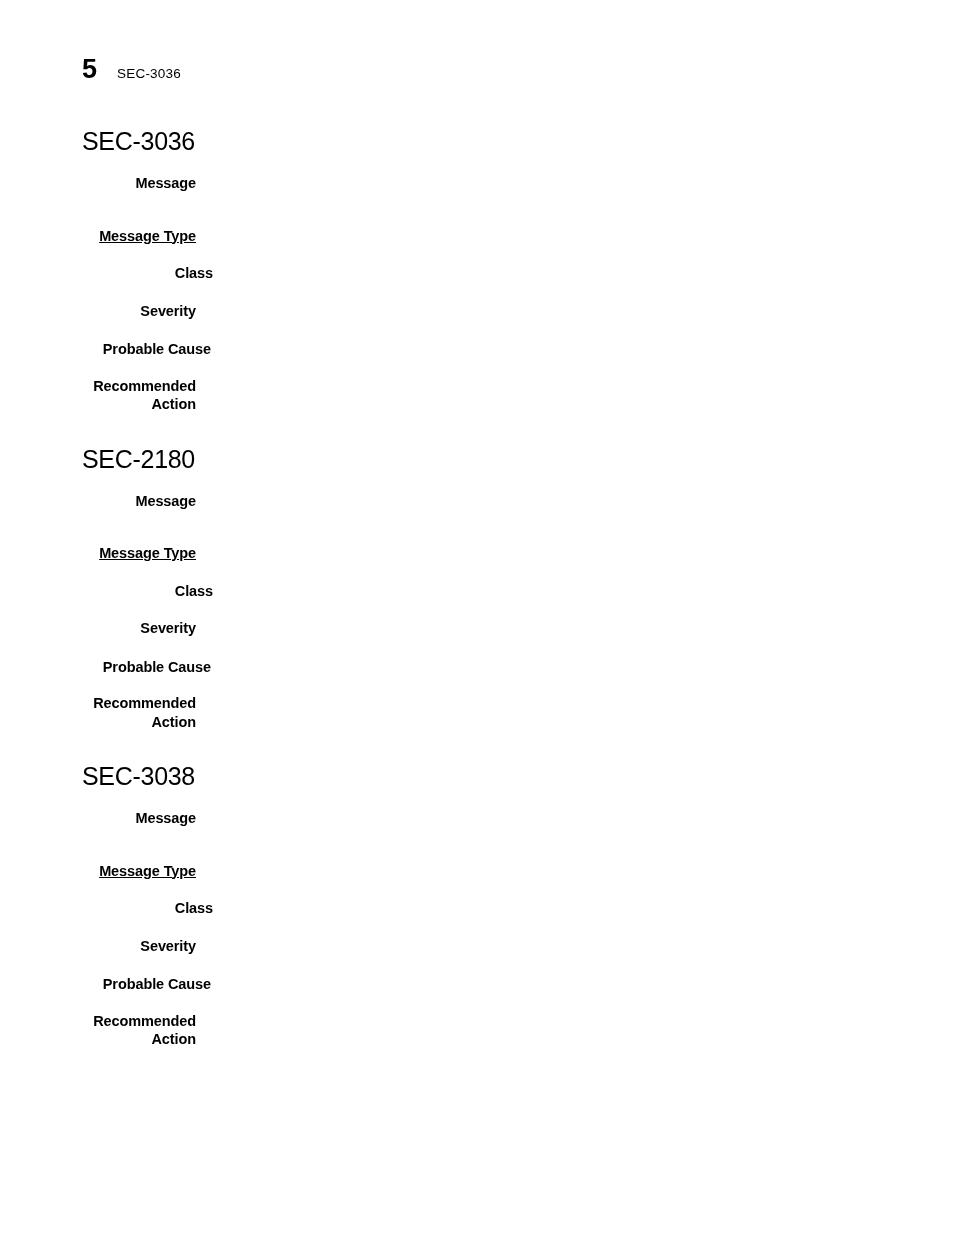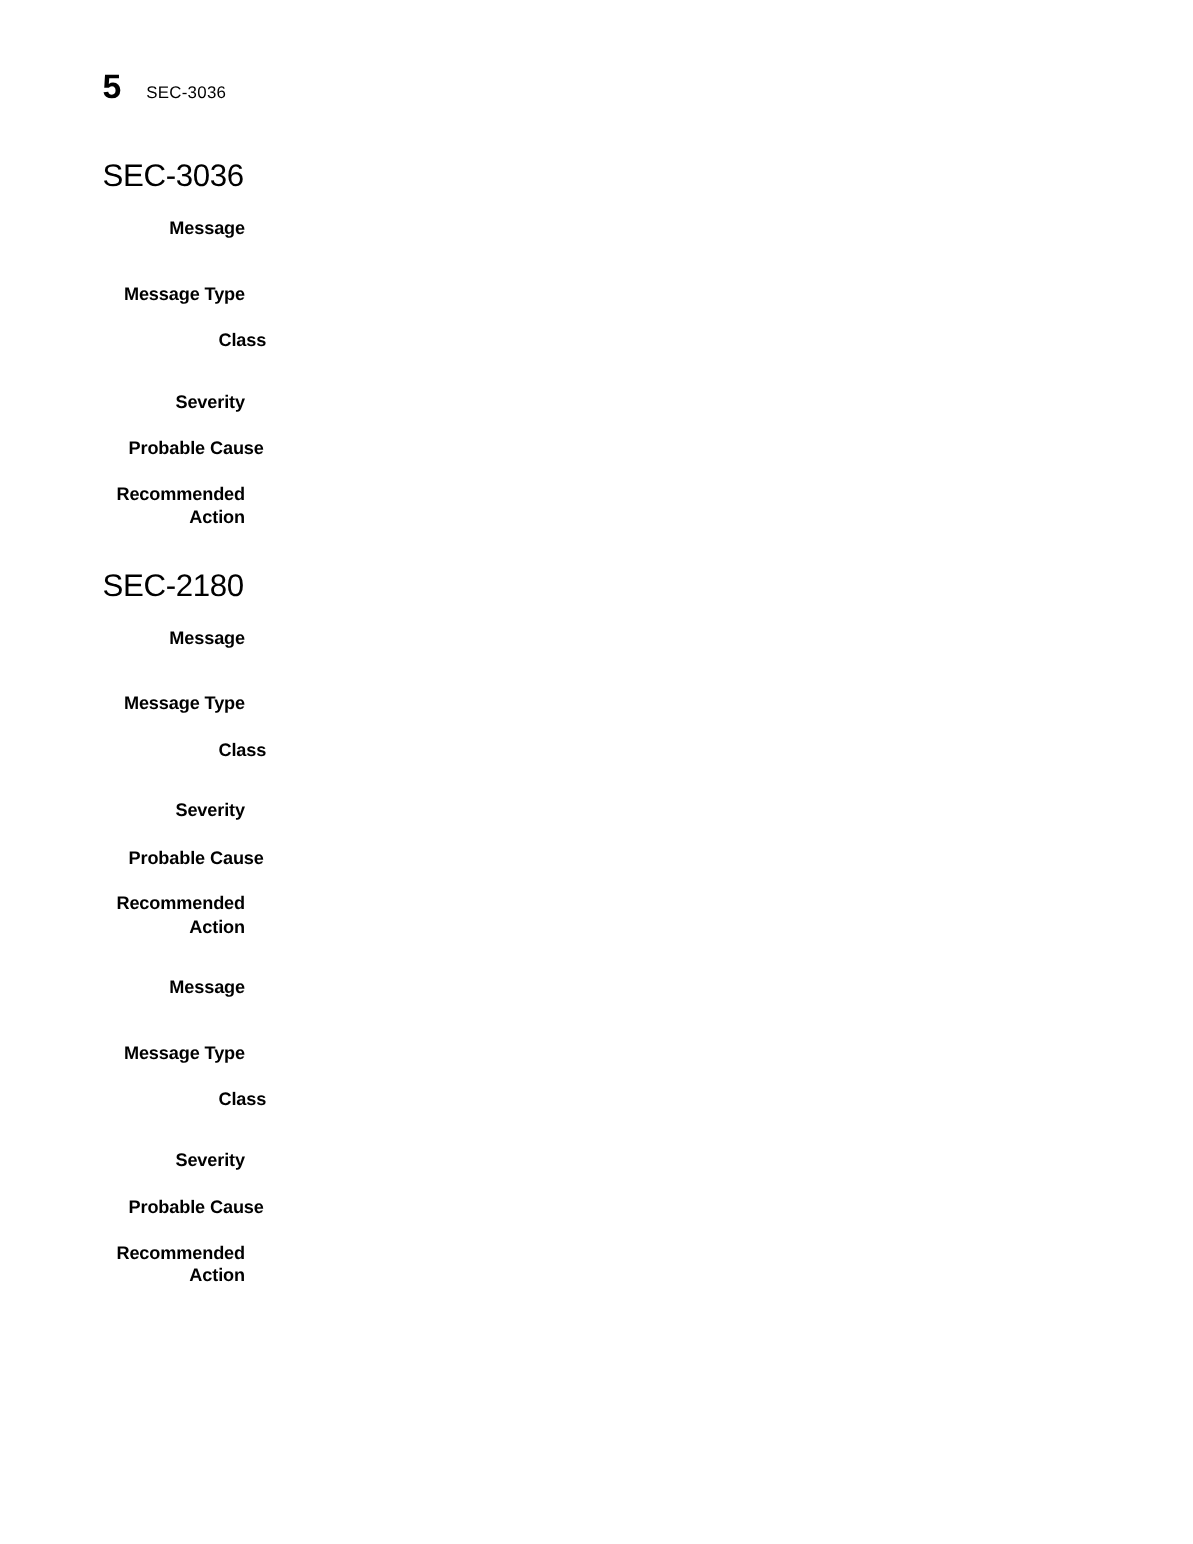--- a/index.html
+++ b/index.html
@@ -98,23 +98,23 @@
     padding-right: 40px;
     font-size: 14.5px;
     font-weight: normal;
     line-height: 18.5px;
     min-height: 1px;
     word-wrap: break-word;
   }
 
   
   .row-message        { margin-top: 0px;  }
-  .row-message-type   { margin-top: 34px; }
+  .row-message-type   { margin-top: 34px; text-decoration: underline; }
   .row-class          { margin-top: 19px; padding-left: 17px; }
-  .row-severity       { margin-top: 30px; }
+  .row-severity       { margin-top: 19px; flex-direction: column; }
   .row-probable-cause { margin-top: 19px; padding-left: 15px; }
   .row-recommended    { margin-top: 18px; }
 
   
   .section + .section {
     margin-top: 30px;
   }
 </style>
 </head>
 <body>
@@ -200,20 +200,21 @@
         <div class="field-row row-recommended">
           <div class="field-label">Recommended
 Action</div>
           <div class="field-value"></div>
         </div>
 
       </div>
     </section>
 
     <section class="section">
+      <h2 class="section-heading">SEC-3038</h2>
 
       <div class="fields">
 
         <div class="field-row row-message">
           <div class="field-label">Message</div>
           <div class="field-value"></div>
         </div>
 
         <div class="field-row row-message-type">
           <div class="field-label">Message Type</div>

